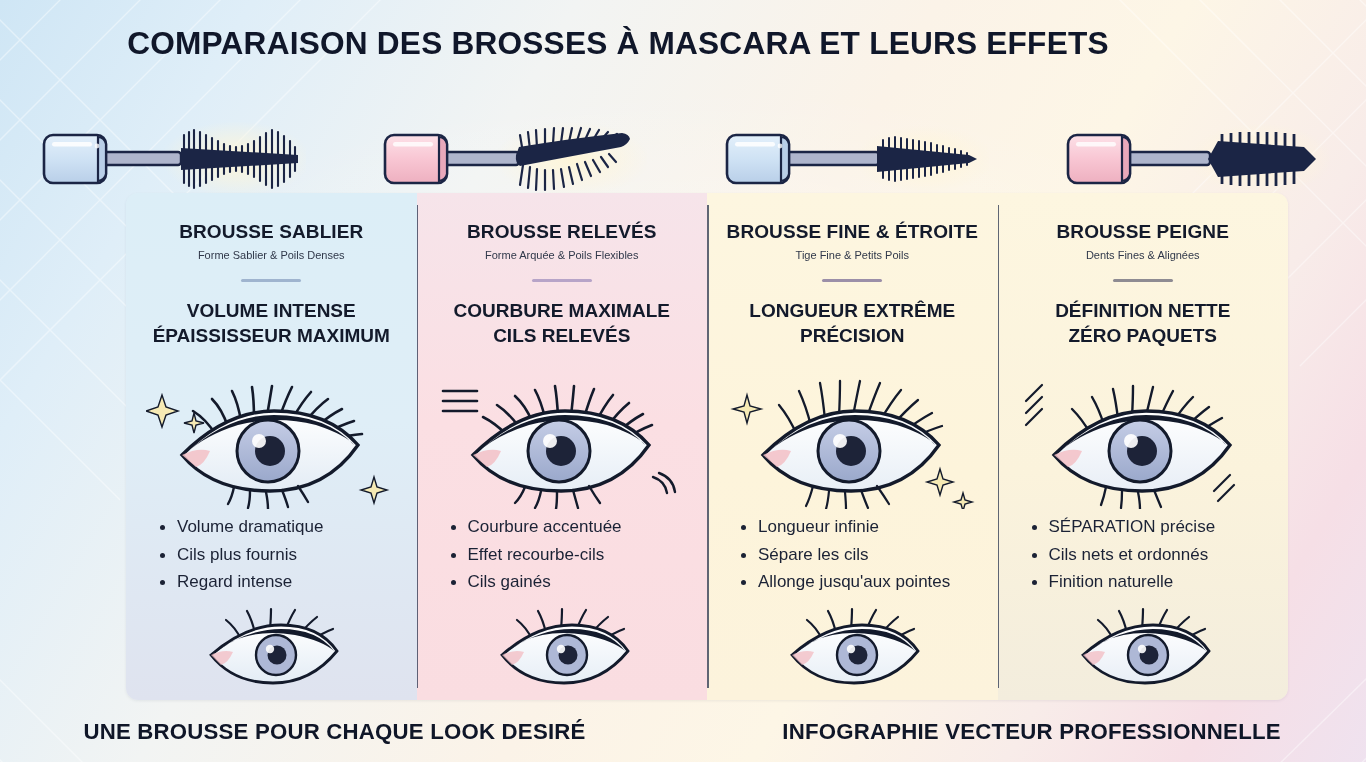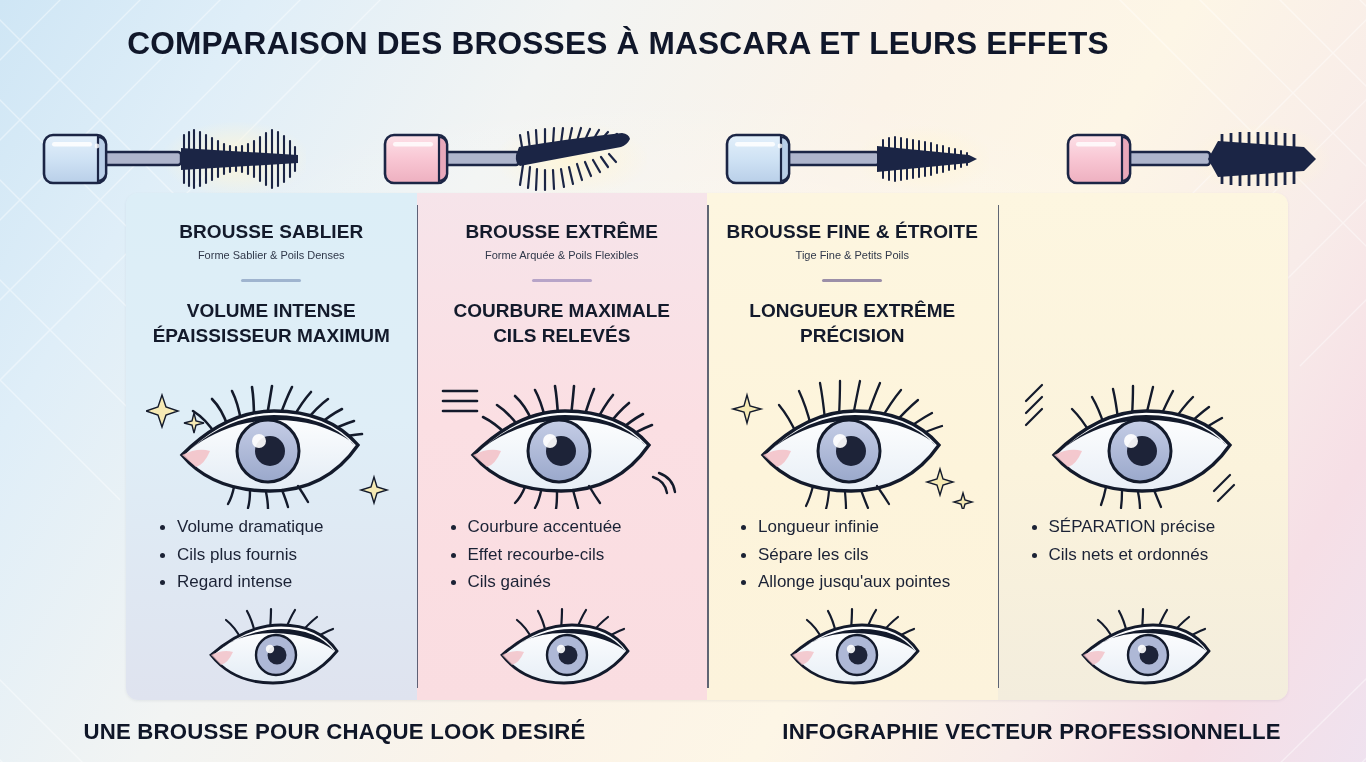--- a/index.html
+++ b/index.html
@@ -411,21 +411,21 @@
         <path d="M23 50 Q56 26 90 26 Q126 26 143 48 Q132 38 104 32 Q68 26 42 38 Z" fill="#131a2b"></path>
         <circle cx="85" cy="52" r="20" fill="#aeb8d6" stroke="#131a2b" stroke-width="2.4"></circle>
         <circle cx="86" cy="52" r="9.5" fill="#1d2338"></circle>
         <circle cx="79" cy="46" r="4.2" fill="#ffffff" opacity=".9"></circle>
       </svg>
     </div>
   </div>
 
   <div class="panel p2">
     <div class="head">
-      <div class="h-name">BROUSSE EXTRÊME</div>
+      <div class="h-name">BROUSSE RELEVÉS</div>
       <div class="h-sub">Forme Arquée &amp; Poils Flexibles</div>
       <div class="rule r2"></div>
       <div class="h-effect">
         <div>COURBURE MAXIMALE</div>
         <div>CILS RELEVÉS</div>
       </div>
     </div>
 
     <div class="eye-big">
       <svg width="250" height="136" viewBox="0 0 250 136">
@@ -595,20 +595,29 @@
         <path d="M20 52 Q32 46 42 49 Q37 60 30 62 Z" fill="#f3bfc6" opacity=".8"></path>
         <path d="M23 50 Q56 26 90 26 Q126 26 143 48 Q132 38 104 32 Q68 26 42 38 Z" fill="#131a2b"></path>
         <circle cx="85" cy="52" r="20" fill="#aeb8d6" stroke="#131a2b" stroke-width="2.4"></circle>
         <circle cx="86" cy="52" r="9.5" fill="#1d2338"></circle>
         <circle cx="79" cy="46" r="4.2" fill="#ffffff" opacity=".9"></circle>
       </svg>
     </div>
   </div>
 
   <div class="panel p4">
+    <div class="head">
+      <div class="h-name">BROUSSE PEIGNE</div>
+      <div class="h-sub">Dents Fines &amp; Alignées</div>
+      <div class="rule r4"></div>
+      <div class="h-effect">
+        <div>DÉFINITION NETTE</div>
+        <div>ZÉRO PAQUETS</div>
+      </div>
+    </div>
 
     <div class="eye-big">
       <svg width="250" height="136" viewBox="0 0 250 136">
         <defs>
           <linearGradient id="iris4" x1="0" y1="0" x2="0" y2="1">
             <stop offset="0" stop-color="#c5cde6"></stop>
               <stop offset="1" stop-color="#9aa8cb"></stop>
           </linearGradient>
           <linearGradient id="sclera4" x1="0" y1="0" x2="0" y2="1">
             <stop offset="0" stop-color="#ffffff"></stop>
@@ -645,20 +654,21 @@
           <path d="M196 118 L212 102"></path>
             <path d="M200 128 L216 112"></path>
         </g>
       </svg>
     </div>
 
     <div class="bullets">
       <ul>
         <li>SÉPARATION précise</li>
         <li>Cils nets et ordonnés</li>
+        <li>Finition naturelle</li>
       </ul>
     </div>
 
     <div class="eye-small">
       <svg width="160" height="86" viewBox="0 0 160 86">
         <defs>
           <linearGradient id="sc4b" x1="0" y1="0" x2="0" y2="1">
             <stop offset="0" stop-color="#ffffff"></stop>
               <stop offset="1" stop-color="#e8eef6"></stop>
           </linearGradient>

